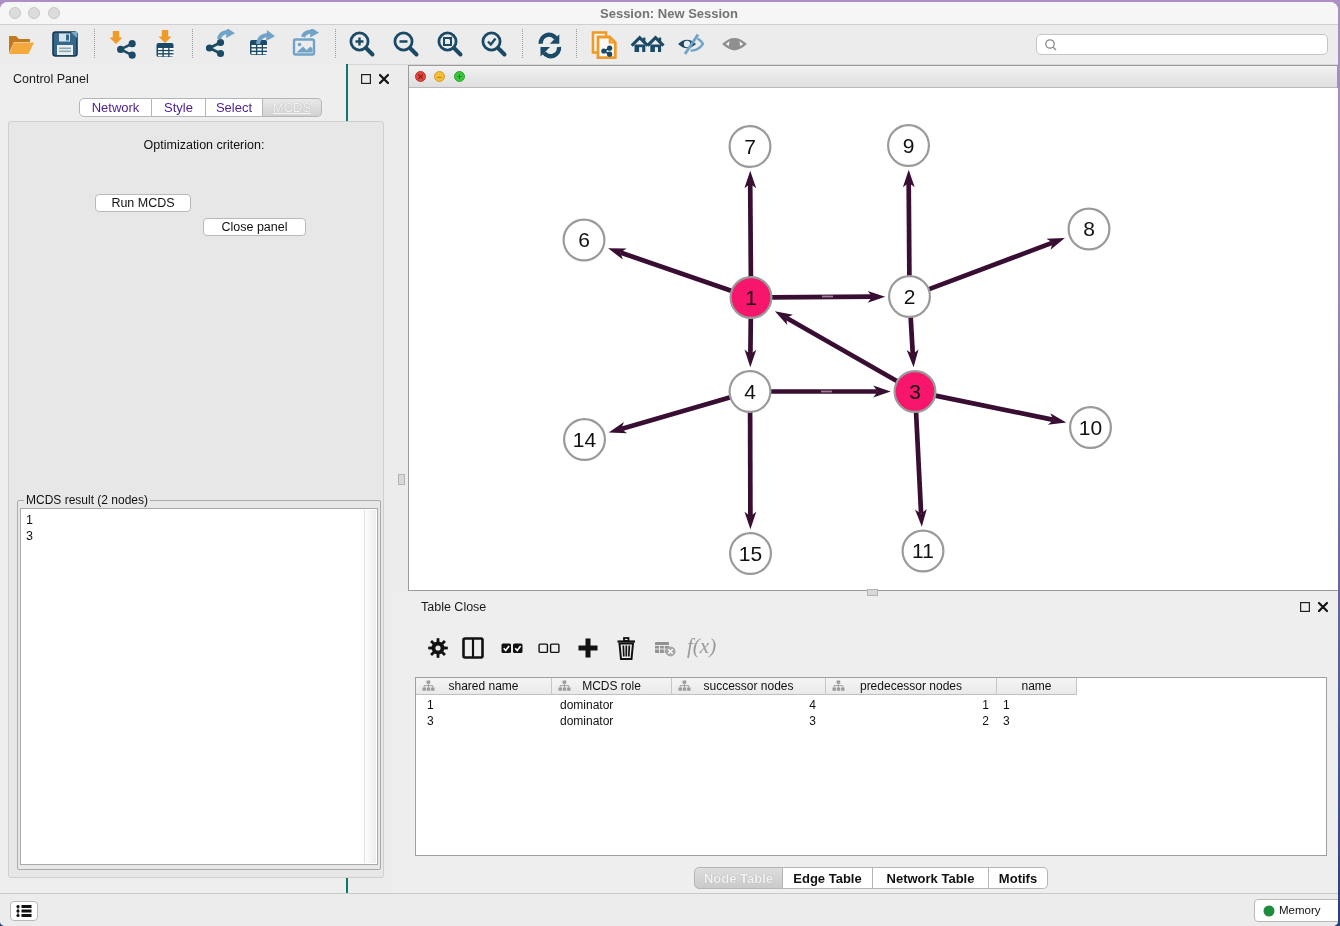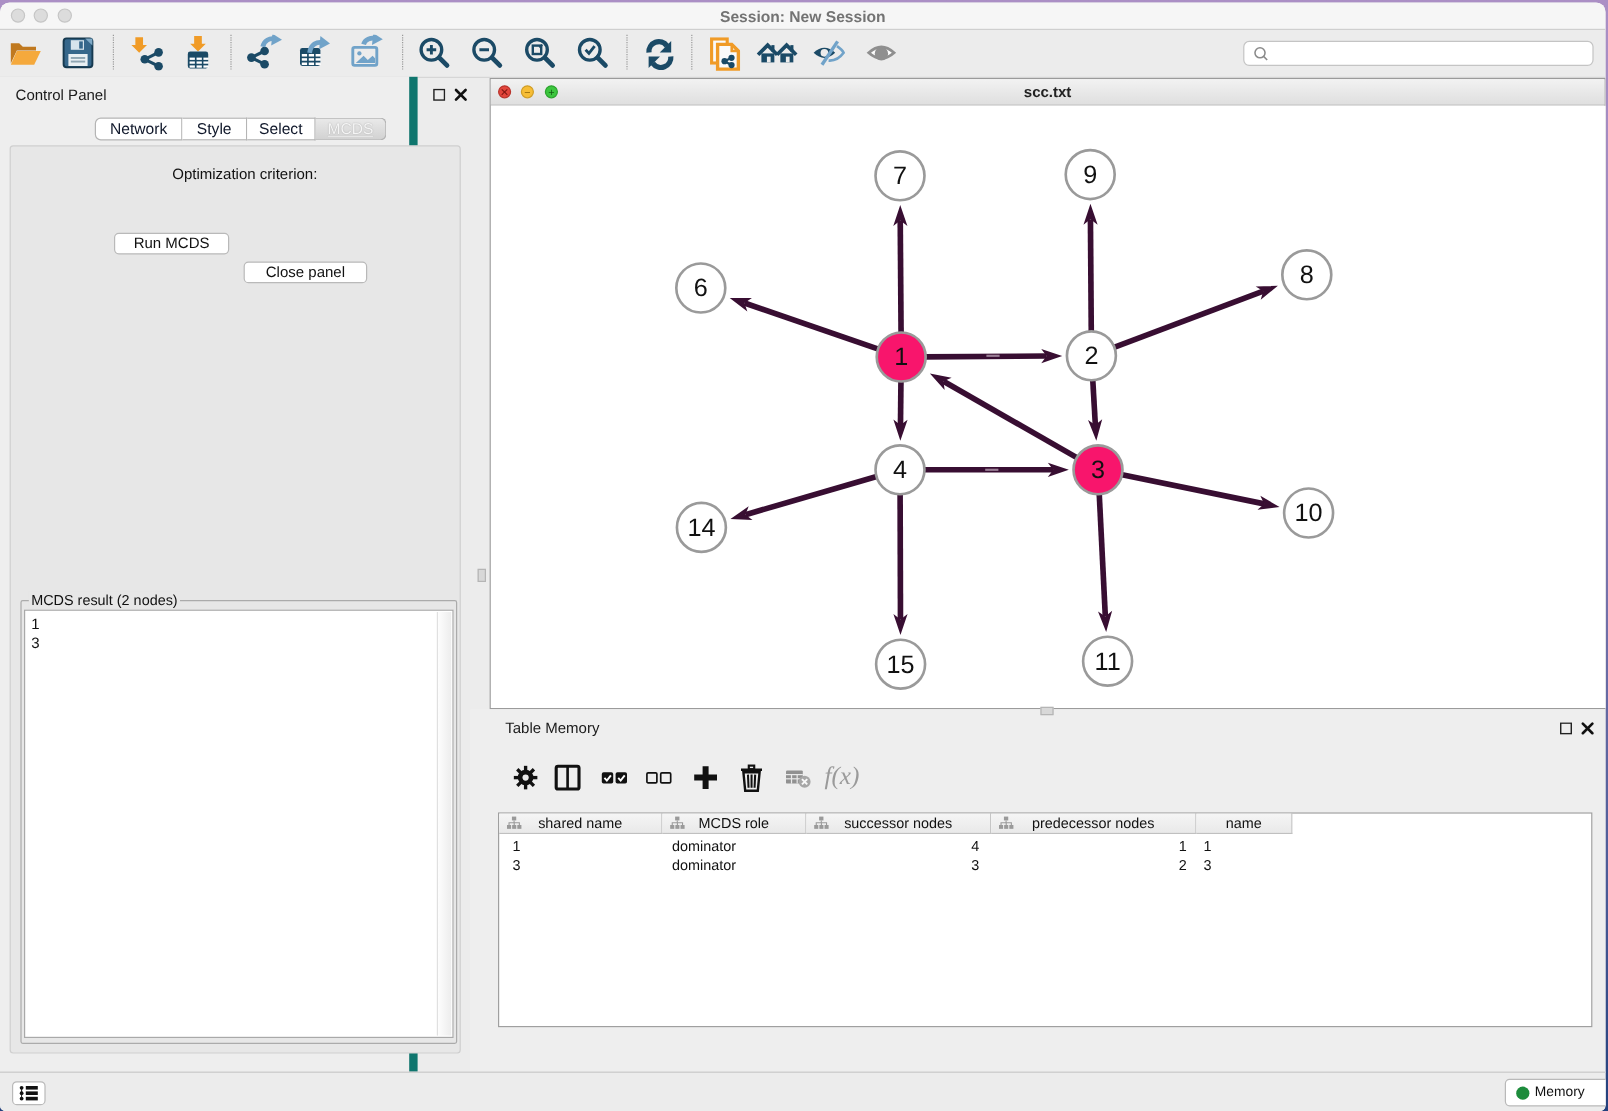--- a/index.html
+++ b/index.html
@@ -15,26 +15,26 @@
       background:#dcdcdc;border:1px solid #c6c6c6;box-sizing:border-box;}
   #wtitle{position:absolute;top:4px;left:0;width:100%;text-align:center;
           font-size:13px;color:#737373;font-weight:bold;}
   
   #toolbar{position:absolute;left:0;top:23px;width:1338px;height:39px;
            background:#ececec;border-bottom:1px solid #d6d6d6;}
   .tsep{position:absolute;top:4px;height:29px;width:0;border-left:1px dotted #9a9a9a;}
   #searchbox{position:absolute;left:1036px;top:9px;width:290px;height:19px;background:#fff;
              border:1px solid #c4c4c4;border-radius:5px;}
   
-  #cpanel{position:absolute;left:0;top:62px;width:348px;height:830px;background:#eeeeee;border-right:7px solid #0f766e;box-sizing:border-box;}
+  #cpanel{position:absolute;left:0;top:62px;width:348px;height:830px;background:#eeeeee;border-right:2px solid #0f766e;box-sizing:border-box;}
   #cphead{position:absolute;left:0;top:0;width:100%;height:32px;}
   #cphead .t{position:absolute;left:13px;top:8px;font-size:12.5px;color:#1a1a1a;}
   .tabrow{position:absolute;display:flex;}
   .tab{box-sizing:border-box;height:19px;background:#fff;border:1px solid #b5b5b5;border-left:none;
-       font-size:13px;color:#0f172a;text-align:center;line-height:18px;}
+       font-size:13px;color:#4c1d95;text-align:center;line-height:18px;}
   .tab.first{border-left:1px solid #b5b5b5;border-radius:5px 0 0 5px;}
   .tab.sel{background:linear-gradient(180deg,#e9e9e9,#d2d2d2);color:#f5f5f5;
            border-radius:0 5px 5px 0;text-shadow:0 0 1px #9a9a9a;text-decoration:underline;}
   #cpcontent{position:absolute;left:8px;top:57px;width:376px;height:757px;background:#e7e7e7;
              border:1px solid #cfcfcf;border-radius:3px;box-sizing:border-box;}
   .btn{position:absolute;background:#fff;border:1px solid #b9b9b9;border-radius:4px;
        box-sizing:border-box;font-size:12.5px;color:#111;text-align:center;}
   
   #mcdsbox{position:absolute;left:8px;top:378px;width:364px;height:370px;
            border:1px solid #ababab;border-radius:2px;box-sizing:border-box;text-align:right;}
@@ -243,21 +243,20 @@
         </div>
       </div>
     </div>
   </div>
 
   <div id="netwin">
     <div id="nethead">
       <div class="mac" style="left:6px;background:#e2463c;border:1px solid #b9352d;color:#7c1510;">✕</div>
       <div class="mac" style="left:25px;background:#f6bd36;border:1px solid #d09e27;color:#8f6407;">−</div>
       <div class="mac" style="left:45px;background:#3cc63e;border:1px solid #2da32f;color:#135e14;">+</div>
-      <div id="nettitle">scc.txt</div>
     </div>
     <svg id="graph" width="930" height="502" viewBox="0 0 930 502" style="position:absolute;left:0;top:22px;">
       <rect x="0" y="0" width="930" height="502" fill="#ffffff"></rect>
       <line x1="341.9" y1="190.0" x2="341.2" y2="95.8" stroke="#380e32" stroke-width="4.7"></line>
       <polygon points="341.2,82.8 347.2,100.3 341.2,95.8 335.4,100.3" fill="#380e32"></polygon>
       <line x1="323.6" y1="203.2" x2="211.4" y2="164.5" stroke="#380e32" stroke-width="4.7"></line>
       <polygon points="199.1,160.3 217.6,160.4 211.4,164.5 213.8,171.6" fill="#380e32"></polygon>
       <line x1="361.5" y1="209.4" x2="463.2" y2="208.7" stroke="#380e32" stroke-width="4.7"></line>
       <polygon points="476.2,208.7 458.7,214.7 463.2,208.7 458.7,202.9" fill="#380e32"></polygon>
       <line x1="341.8" y1="229.0" x2="341.4" y2="266.2" stroke="#380e32" stroke-width="4.7"></line>
@@ -304,21 +303,21 @@
       <text x="681.5" y="346.5" text-anchor="middle" font-size="21" fill="#111111">10</text>
       <circle cx="341.5" cy="465.5" r="20.4" fill="#ffffff" stroke="#9a9a9a" stroke-width="2.2"></circle>
       <text x="341.5" y="472.5" text-anchor="middle" font-size="21" fill="#111111">15</text>
       <circle cx="514.0" cy="463.0" r="20.4" fill="#ffffff" stroke="#9a9a9a" stroke-width="2.2"></circle>
       <text x="514.0" y="470.0" text-anchor="middle" font-size="21" fill="#111111">11</text>
     </svg>
   </div>
 
   <div id="tpanel">
     <div id="tphead">
-      <div class="t">Table Memory</div>
+      <div class="t">Table Close</div>
       <svg width="10" height="10" style="position:absolute;left:908px;top:11px" viewBox="0 0 10 10">
         <rect x="0.5" y="0.5" width="9" height="9" fill="none" stroke="#222" stroke-width="1.4"></rect>
       </svg>
       <svg width="12" height="12" style="position:absolute;left:925px;top:10px" viewBox="0 0 12 12">
         <path d="M2 2 L10 10 M10 2 L2 10" stroke="#111" stroke-width="2.2" stroke-linecap="round"></path>
       </svg>
     </div>
     <div id="ttbicons">
     <svg width="26" height="26" viewBox="0 0 26 26" style="position:absolute;left:33px;top:44px">
           <g fill="#111">
@@ -408,20 +407,26 @@
       <div class="trow" style="left:144px;top:19px;">dominator</div>
       <div class="trow" style="left:300px;top:19px;width:100px;text-align:right;">4</div>
       <div class="trow" style="left:470px;top:19px;width:103px;text-align:right;">1</div>
       <div class="trow" style="left:587px;top:19px;">1</div>
       <div class="trow" style="left:11px;top:35px;">3</div>
       <div class="trow" style="left:144px;top:35px;">dominator</div>
       <div class="trow" style="left:300px;top:35px;width:100px;text-align:right;">3</div>
       <div class="trow" style="left:470px;top:35px;width:103px;text-align:right;">2</div>
       <div class="trow" style="left:587px;top:35px;">3</div>
     </div>
+    <div class="tabrow" style="left:302px;top:276px;">
+      <div class="btab first" style="width:89px;background:linear-gradient(180deg,#dedede,#cacaca);color:#f2f2f2;border-radius:5px 0 0 5px;border-left:1px solid #b5b5b5;text-shadow:0 0 1px #9a9a9a;">Node Table</div>
+      <div class="btab" style="width:90px;">Edge Table</div>
+      <div class="btab" style="width:116px;">Network Table</div>
+      <div class="btab" style="width:59px;border-radius:0 5px 5px 0;">Motifs</div>
+    </div>
   </div>
 
   <div style="position:absolute;left:398px;top:472px;width:5px;height:9px;background:#d8d8d8;border:1px solid #b5b5b5;"></div>
   <div style="position:absolute;left:867px;top:587px;width:9px;height:5px;background:#d8d8d8;border:1px solid #b5b5b5;"></div>
 
   <div id="statusbar">
     <div class="btn" style="left:10px;top:7px;width:28px;height:20px;">
       <svg width="16" height="14" style="position:absolute;left:5px;top:2px" viewBox="0 0 16 14">
         <circle cx="2" cy="2.5" r="1.6" fill="#111"></circle>
           <rect x="5.5" y="1" width="10" height="3" fill="#111"></rect>

